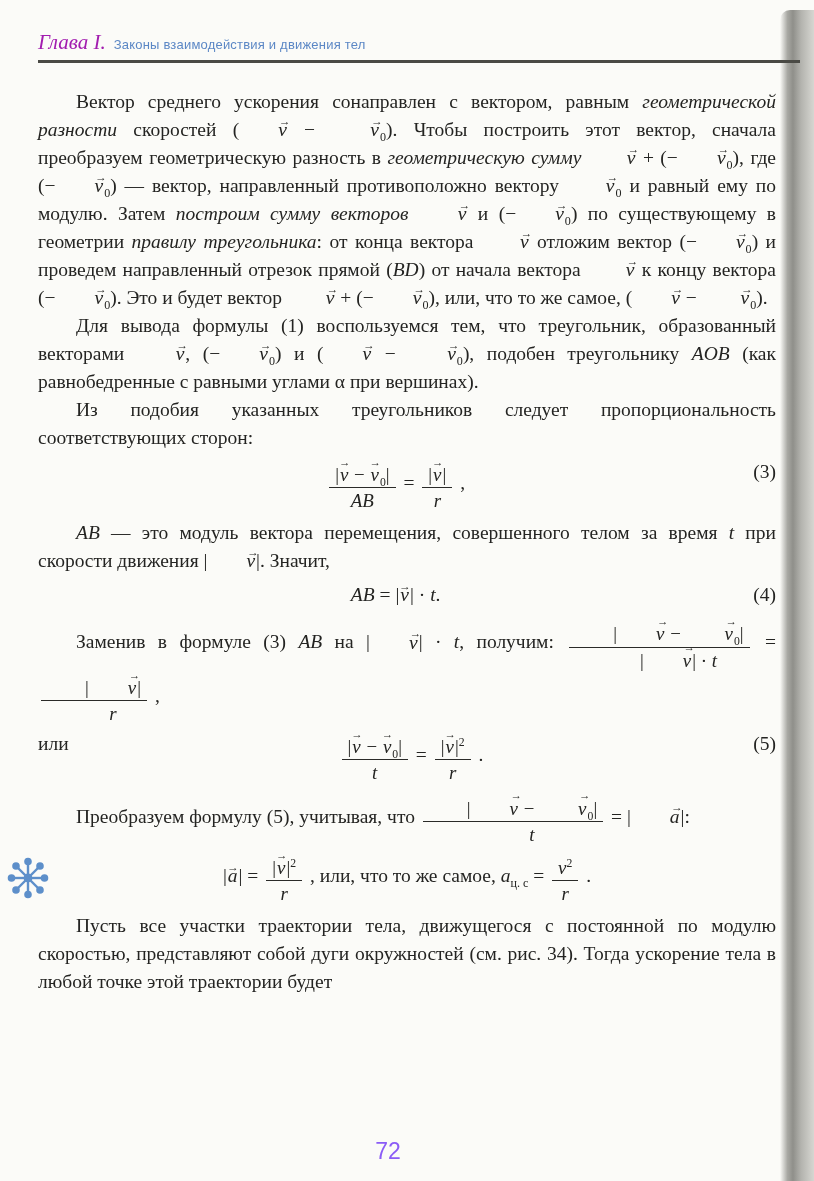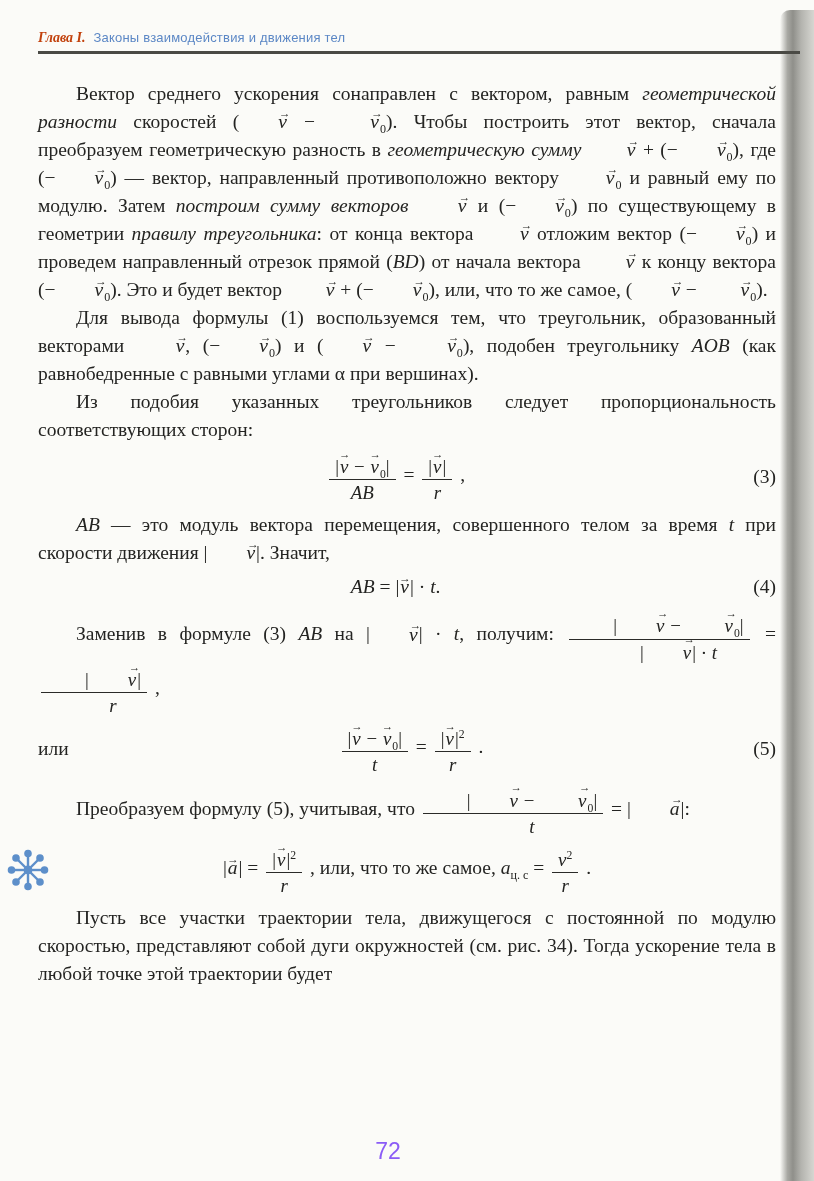--- a/index.html
+++ b/index.html
@@ -13,30 +13,30 @@
   .sheet{position:relative;width:814px;height:1181px;background:#fbfbf8;overflow:hidden;}
   .scan-edge{
     position:absolute;top:10px;right:0;width:34px;height:1171px;
     background:linear-gradient(to right,
       rgba(170,170,165,0) 0%, #a8a8a3 22%, #8f8f8a 38%,
       #b3b3ae 62%, #c9c9c4 85%, #d6d6d1 100%);
     border-top-left-radius:10px;
   }
   .header{position:absolute;left:38px;top:30px;width:762px;}
   .header-line{display:flex;align-items:baseline;gap:8px;padding-bottom:5px;}
-  .chapter-label{font-style:italic;font-weight:bold;font-size:14px;color:#c2410c;}
+  .chapter-label{font-style:italic;font-weight:normal;font-size:21px;color:#a21caf;}
   .chapter-title{font-family:Liberation Sans, sans-serif;font-size:13px;color:#5b87c5;letter-spacing:0.2px;}
   .header-rule{border-bottom:3px solid #4a4a45;width:100%;}
   .body-text{
-    position:absolute;left:38px;top:80px;width:738px;
+    position:absolute;left:38px;top:88px;width:738px;
     font-size:19.5px;line-height:28px;text-align:justify;
   }
   .para{margin:0;}
   .para.ind{text-indent:38px;}
-  .frow{display:flex;align-items:center;margin:6px 0 8px;}
+  .frow{display:flex;align-items:flex-start;margin:6px 0 8px;}
   .fleft{flex:0 0 auto;text-align:left;}
   .fcenter{flex:1;text-align:center;}
   .fnum{flex:0 0 auto;text-align:right;}
   .frac{
     display:inline-flex;flex-direction:column;align-items:center;
     vertical-align:middle;margin:0 3px;line-height:1.12;font-size:0.97em;
   }
   .frac .num{padding:6px 6px 2px;border-bottom:1.6px solid #2a2a28;}
   .frac .den{padding:2px 6px 0;}
   .vec{font-style:italic;position:relative;display:inline-block;margin:0 1px;}

